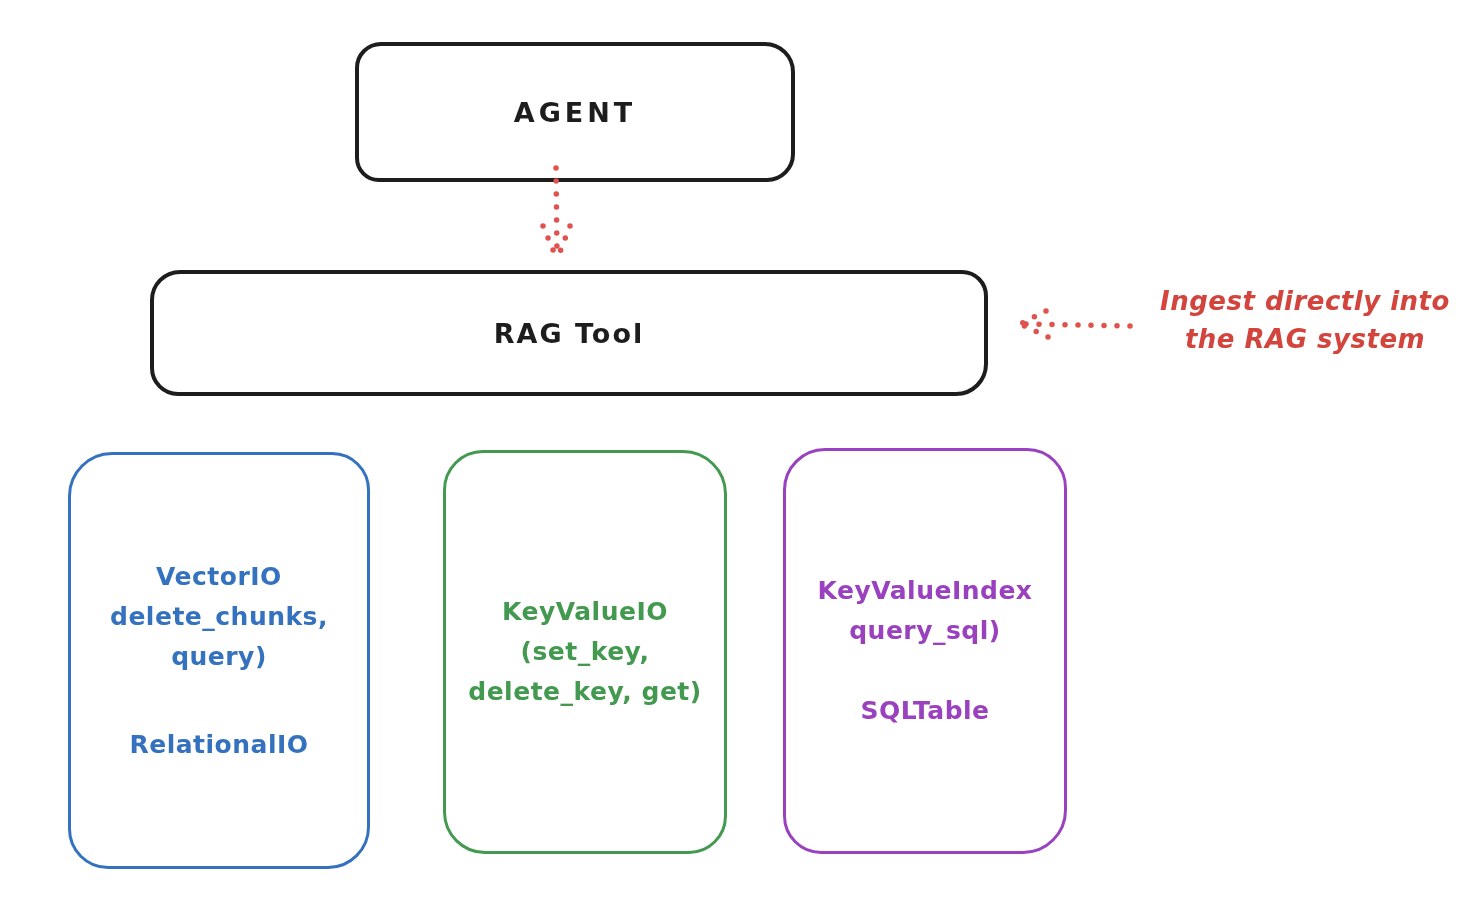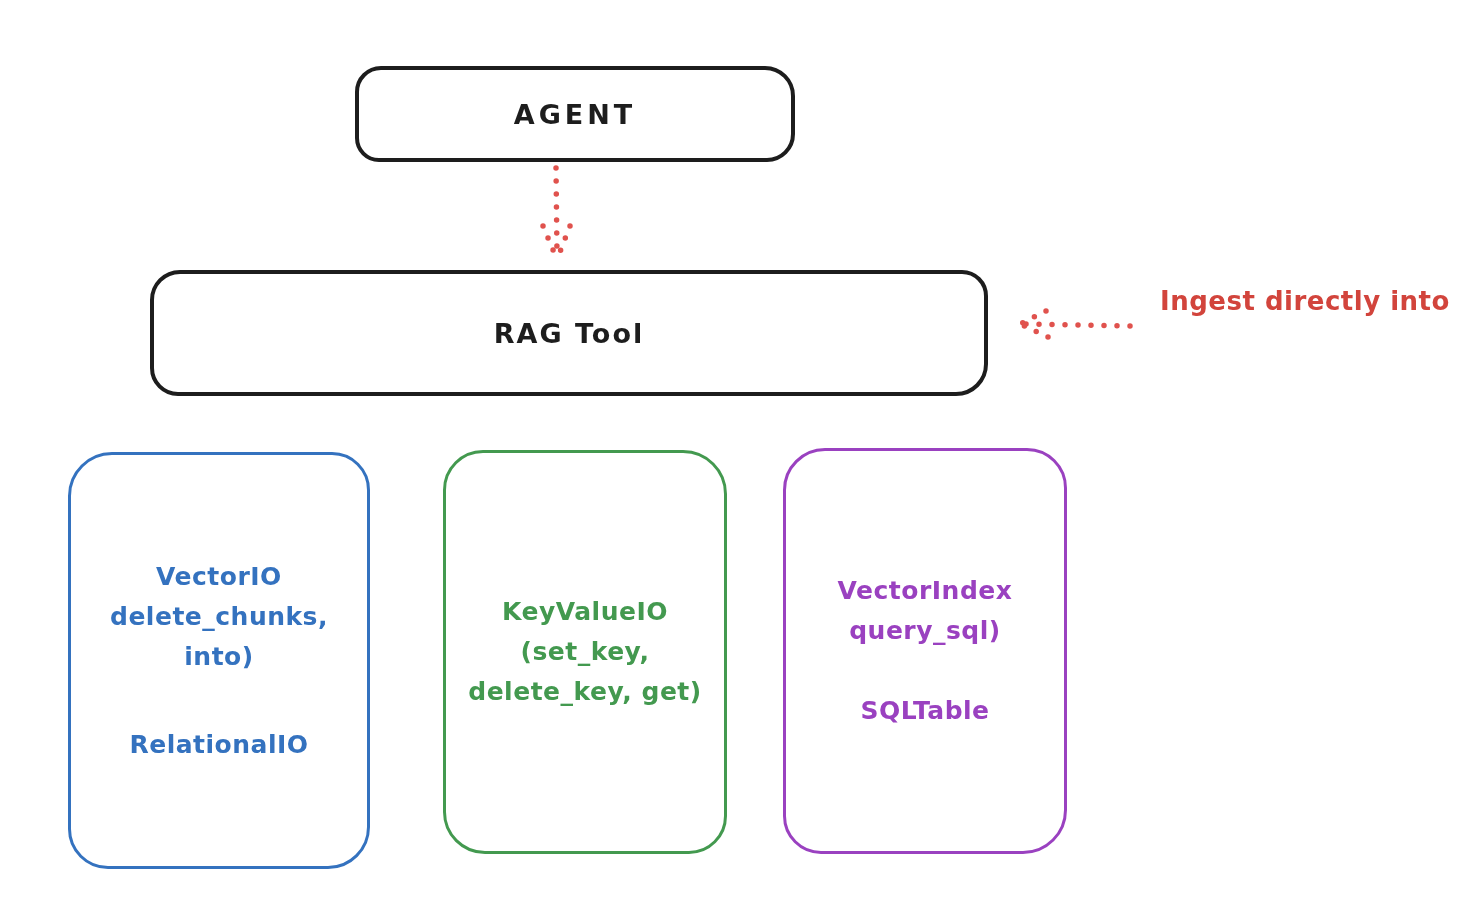--- a/index.html
+++ b/index.html
@@ -22,23 +22,22 @@
     align-items: center;
     justify-content: center;
     background: #ffffff;
   }
   .node-black {
     border: 4px solid #1d1d1d;
     color: #1d1d1d;
   }
   .agent-box {
     left: 355px; top: 42px;
-    width: 440px; height: 96px;
+    width: 440px; height: 140px;
     border-radius: 26px 30px 28px 24px;
-    margin-top: 24px;
   }
   .agent-box .label {
     font-size: 27px;
     font-weight: bold;
     letter-spacing: 4px;
   }
   .rag-box {
     left: 150px; top: 270px;
     width: 838px; height: 126px;
     border-radius: 30px 26px 32px 28px;
@@ -118,42 +117,43 @@
   </div>
 
   <svg class="arrow-svg arrow-left-svg" width="128" height="50" viewBox="0 0 128 50">
     <g fill="none" stroke-width="5.5" stroke-linecap="round" stroke-dasharray="0 13" style="stroke: rgb(224, 82, 77);">
       <path d="M 118 26 L 12 24"></path>
       <path d="M 34 11 L 10 23"></path>
       <path d="M 36 37 L 10 25"></path>
     </g>
   </svg>
 
-  <div class="annotation" style="color: rgb(210, 68, 60);">
+  <div class="annotation" style="color: rgb(210, 68, 60); font-style: italic;">
     <div>Ingest directly into</div>
+    <div>the RAG system</div>
   </div>
 
   <div class="node store-box store-blue" style="border-color: rgb(52, 114, 191); color: rgb(52, 114, 191); gap: 8px;">
     <div>
       <div>VectorIO</div>
       <div>delete_chunks,</div>
-      <div>into)</div>
+      <div>query)</div>
     </div>
     <div class="index-label">RelationalIO</div>
   </div>
 
   <div class="node store-box store-green" style="border-color: rgb(67, 153, 79); color: rgb(67, 153, 79); margin-left: 16px;">
     <div>
       <div>KeyValueIO</div>
       <div>(set_key,</div>
       <div>delete_key, get)</div>
     </div>
   </div>
 
   <div class="node store-box store-purple" style="border-color: rgb(154, 65, 192); color: rgb(154, 65, 192);">
     <div>
-      <div>VectorIndex</div>
+      <div>KeyValueIndex</div>
       <div>query_sql)</div>
     </div>
     <div class="index-label">SQLTable</div>
   </div>
 
 </div>
 
 </body></html>

